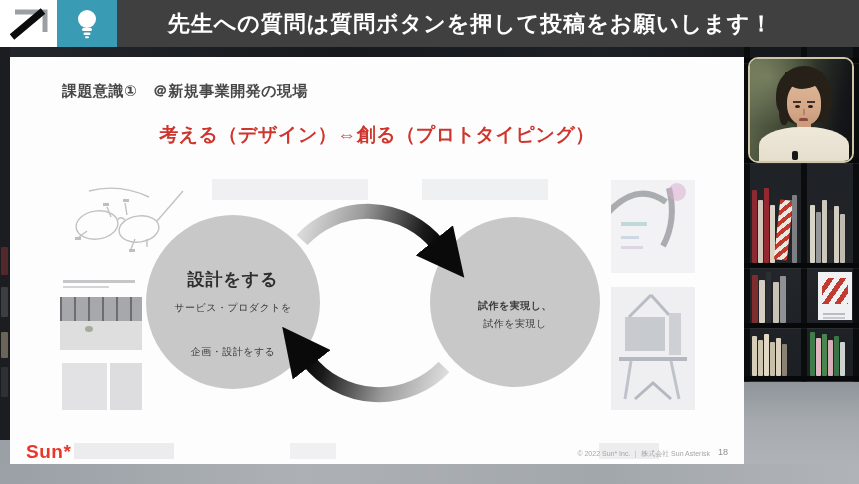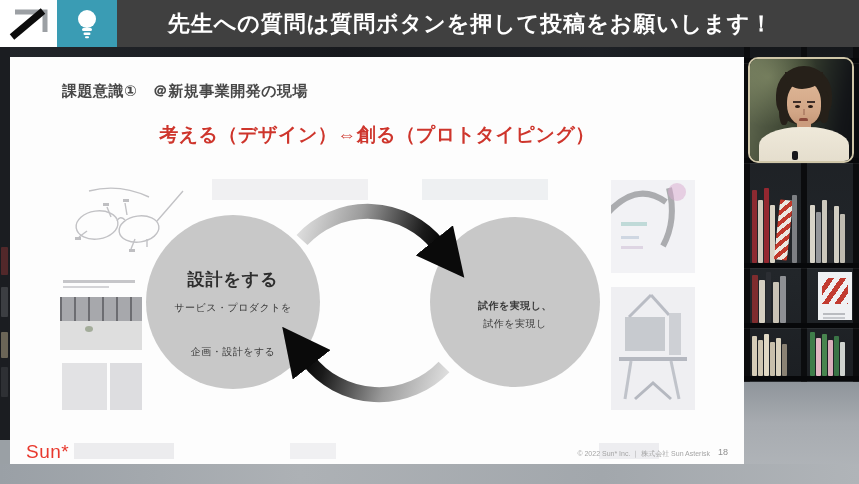--- a/index.html
+++ b/index.html
@@ -53,21 +53,21 @@
   
   .diagram { position:absolute; left:0; top:0; width:734px; height:407px; z-index:1; }
   .c-label { position:absolute; transform:translate(-50%,-50%); white-space:nowrap; z-index:2; text-align:center; }
   .c-title { font-weight:bold; color:#2e2e2e; letter-spacing:1px; }
   .c-desc { font-size:10px; color:#3a3a3a; letter-spacing:.5px; }
 
   .highlight-bar { position:absolute; left:69px; top:353px; width:602px; height:30px; background:#ffff00;
     display:flex; align-items:center; justify-content:center; z-index:3; }
   .highlight-text { color:#e23b1e; font-size:17px; font-weight:bold; letter-spacing:.5px; white-space:nowrap; }
 
-  .sun-logo { position:absolute; left:16px; top:384px; font-size:19px; font-weight:normal; color:#e8382d; z-index:3; letter-spacing:.5px; }
+  .sun-logo { position:absolute; left:16px; top:384px; font-size:19px; font-weight:bold; color:#e8382d; z-index:3; letter-spacing:.5px; }
   .copyright { position:absolute; right:34px; top:392px; font-size:7px; color:#a5a5a5; z-index:3; white-space:nowrap; }
   .page-num { position:absolute; right:16px; top:390px; font-size:9px; color:#8f8f8f; z-index:3; }
 
   
   .webcam { position:absolute; left:748px; top:57px; width:106px; height:106px; border-radius:10px;
     border:2px solid #cfc6a8; overflow:hidden; z-index:5; background:#20241f; }
   .webcam-bg { position:absolute; inset:-6px; filter:blur(3px);
     background:linear-gradient(100deg,#6a7257 0%,#4d5540 25%,#3b4331 45%,#232823 65%,#131518 82%,#0e1012 100%); }
   .webcam-glow { position:absolute; inset:0; background:radial-gradient(circle at 18% 18%, rgba(160,170,125,.45), transparent 42%); }
   .person { position:absolute; inset:0; filter:blur(.4px); }

